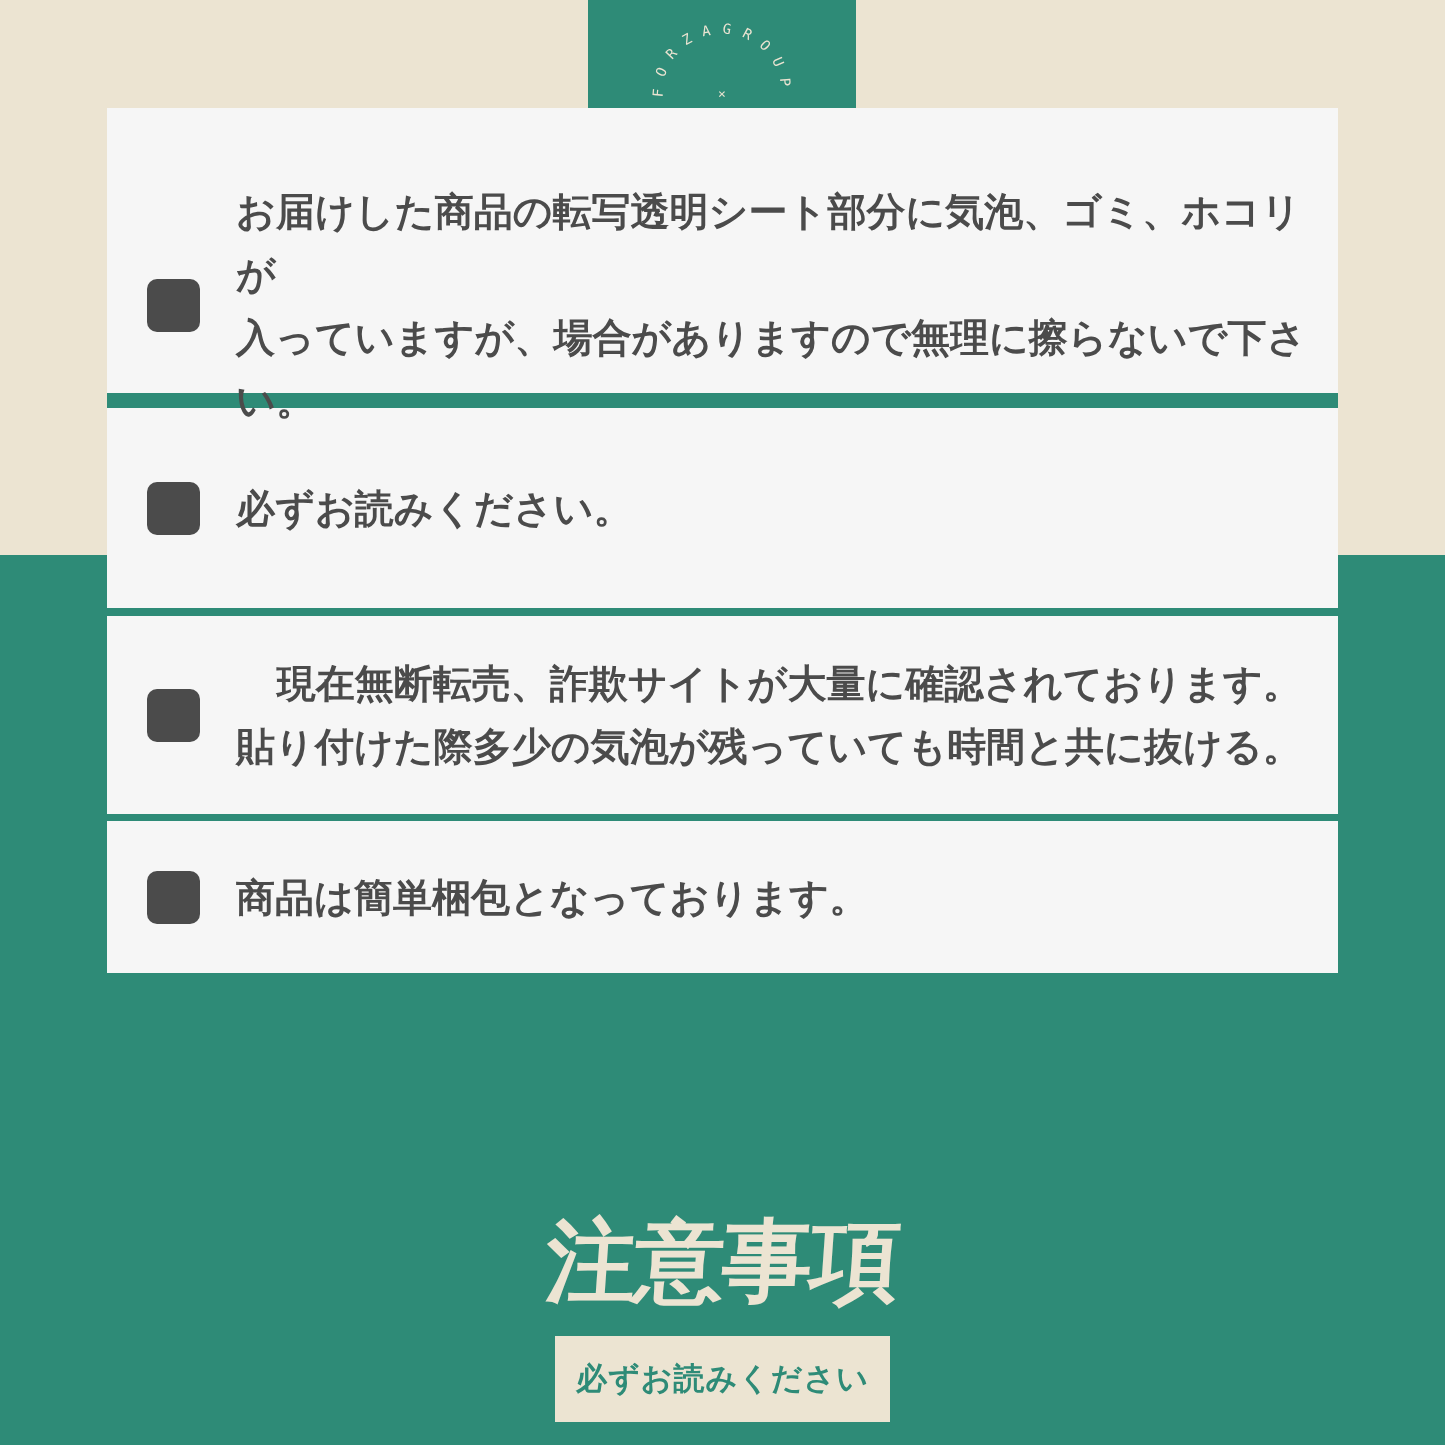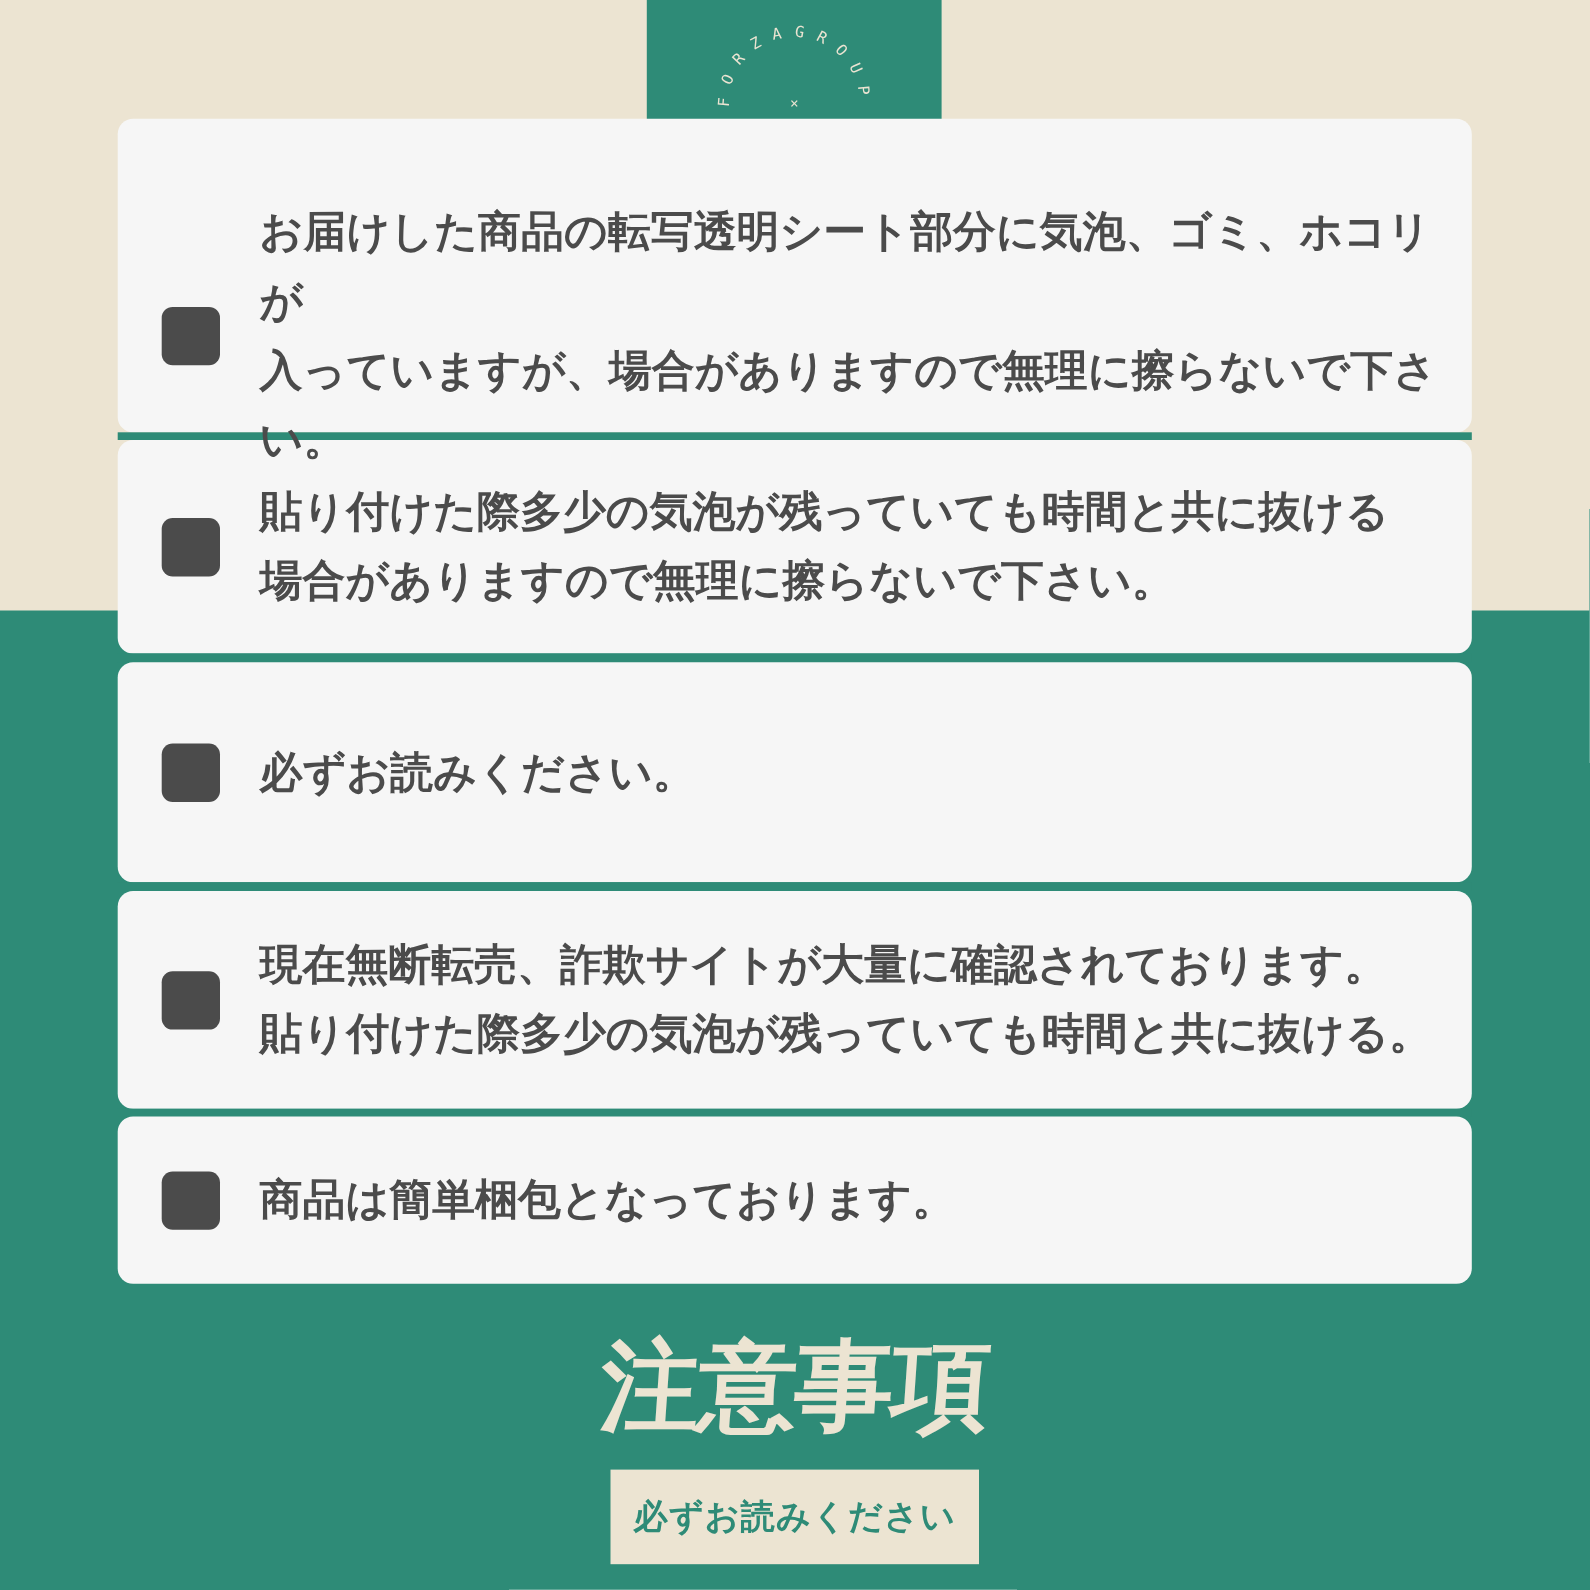--- a/index.html
+++ b/index.html
@@ -31,26 +31,25 @@
   
   .panel {
     position:absolute; left:107px; top:108px; width:1231px;
   }
   .row {
     background:#f6f6f6;
     display:flex; align-items:center;
     gap:36px;
     padding-left:40px;
     box-sizing:border-box;
-    border-radius:14px;
   }
   .row-1 { height:285px; padding-top:110px; }
   .row-2 { height:194px; }
   .row-3 { height:200px; }
-  .row-4 { height:198px; }
+  .row-4 { height:198px;text-align:right; }
   .row-5 { height:152px; }
   .sep { height:7px; background:#2e8b77; }
   .bullet {
     flex:0 0 auto;
     width:53px; height:53px;
     background:#4b4b4b;
     border-radius:10px;
   }
   .ntext {
     font-size:39px;
@@ -106,27 +105,20 @@
 
     <div class="row row-1">
       <div class="bullet"></div>
       <div class="ntext">
         <div>お届けした商品の転写透明シート部分に気泡、ゴミ、ホコリが</div>
         <div>入っていますが、場合がありますので無理に擦らないで下さい。</div>
       </div>
     </div>
     <div class="sep"></div>
 
-    <div class="row row-2">
-      <div class="bullet"></div>
-      <div class="ntext">
-        <div>貼り付けた際多少の気泡が残っていても時間と共に抜ける</div>
-        <div>場合がありますので無理に擦らないで下さい。</div>
-      </div>
-    </div>
     <div class="sep" style="height:8px"></div>
 
     <div class="row row-3">
       <div class="bullet"></div>
       <div class="ntext">
         <div>必ずお読みください。</div>
       </div>
     </div>
     <div class="sep" style="height:8px"></div>
 

